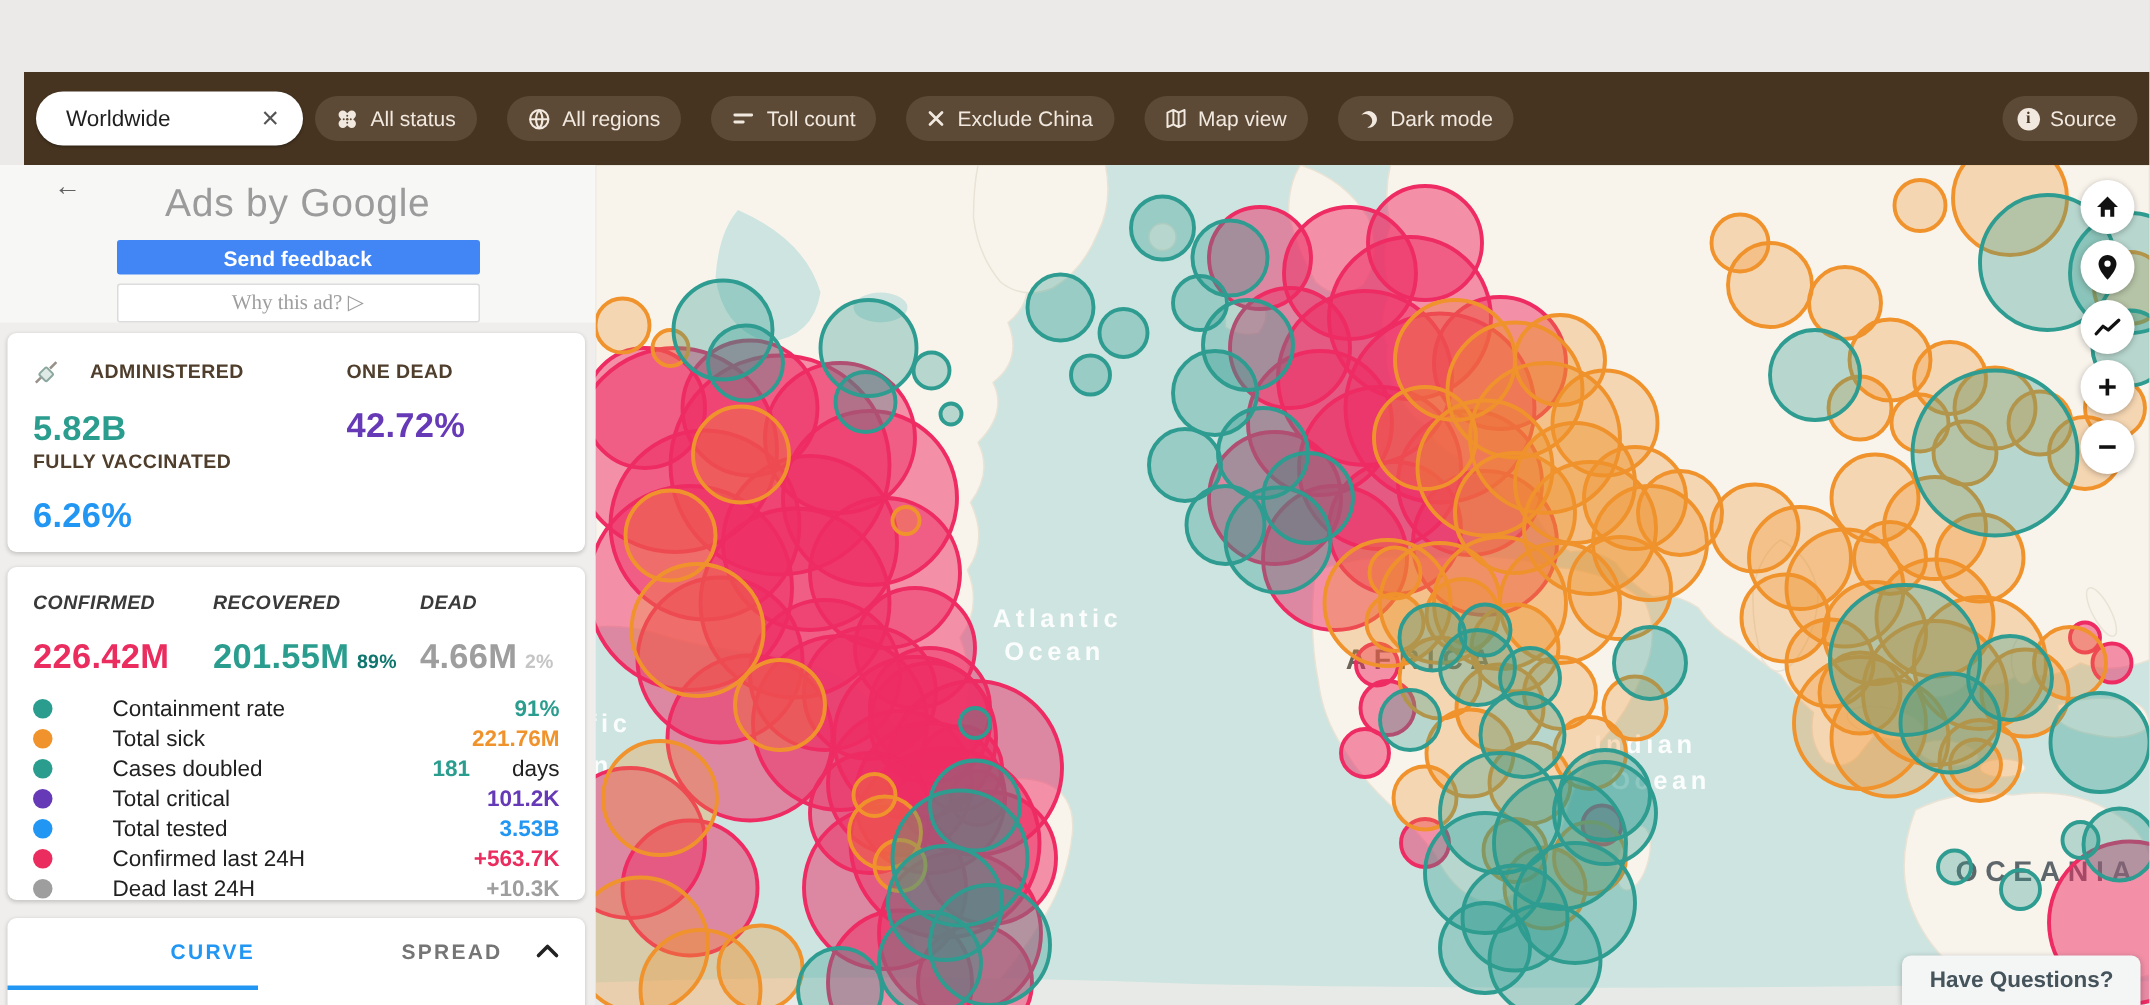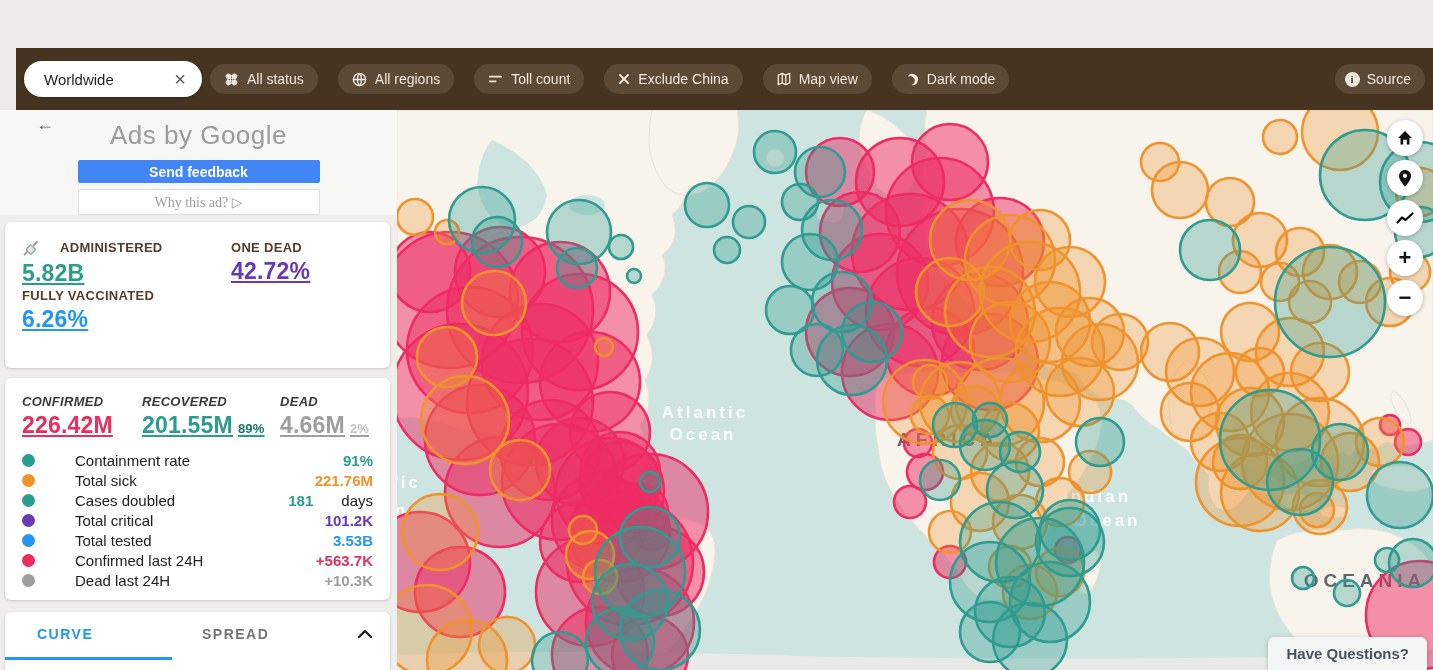--- a/index.html
+++ b/index.html
@@ -28,36 +28,36 @@
   .ad .back { position:absolute; left:36px; top:4px; font-size:18px; color:#616161; cursor:pointer; }
   .ad .ad-title { text-align:center; padding-top:10px; font-size:26px; color:#9b9b9b; letter-spacing:.5px; }
   .ad .feedback { display:block; margin:9px auto 0; width:242px; height:23px; background:#4285f4; color:#fff; border:none; border-radius:2px; font-size:14px; font-weight:bold; font-family:inherit; cursor:pointer; }
   .ad .why { display:block; margin:6px auto 0; width:242px; height:26px; background:#fff; color:#9e9e9e; border:1px solid #dcdcdc; border-radius:2px; font-size:14px; font-family:Liberation Serif, serif; cursor:pointer; }
 
   .card { position:absolute; left:5px; width:385px; background:#fff; border-radius:6px; box-shadow:0 1px 3px rgba(0,0,0,.18); }
   .card-vax { top:112px; height:146px; padding:18px 17px; }
   .vax-grid { display:grid; grid-template-columns:209px auto; }
   .lab { font-size:13px; font-weight:bold; letter-spacing:.3px; color:#4f3e2c; display:flex; align-items:flex-start; gap:21px; }
   .lab-dark { color:#3a3a3a;font-style:italic; }
-  .bigval { font-size:23px; font-weight:bold; margin-top:3px; letter-spacing:.2px;text-decoration:underline; }
+  .bigval { font-size:23px; font-weight:bold; margin-top:15px; letter-spacing:.2px; }
   .mt { margin-top:1px; }
 
   .card-stats { top:268px; height:222px; padding:16px 17px 10px; }
   .totals-row { display:flex; }
   .tcol1 { width:120px; } .tcol2 { width:138px; } .tcol3 { flex:1; }
   .pct { font-size:13px; font-weight:bold; margin-left:5px; }
   .stats-list { list-style:none; margin-top:11px; }
   .stats-list li { display:flex; align-items:center; height:20px; font-size:15px; color:#212121;gap:28px; }
   .dot { width:13px; height:13px; border-radius:50%; margin-right:12px; flex:0 0 auto; }
   .rowval { margin-left:auto; font-weight:bold; font-size:15px; }
   .rowsuffix { font-weight:normal; color:#212121; }
 
   .card-tabs { top:502px; height:70px; padding-top:14px; }
   .tabrow { display:flex; align-items:center; }
-  .tab { font-size:14px; font-weight:bold; letter-spacing:1.5px; text-align:left; cursor:pointer;padding-left:32px; }
+  .tab { font-size:14px; font-weight:bold; letter-spacing:1.5px; text-align:right; cursor:pointer; }
   .tab-curve { width:165px; color:#2196f3; }
   .tab-spread { width:165px; color:#757575; }
   .tab-caret { margin-left:22px; cursor:pointer; }
   .underline { position:absolute; left:0; top:45px; width:167px; height:3px; background:#2196f3; }
 
   
   .map { position:absolute; top:110px; left:397px; width:1036px; height:560px; background:#cde4e0; z-index:10; }
   .map svg.world { position:absolute; top:0; left:0; }
   .ocean-label { fill:#ffffff; opacity:.92; font-size:17px; font-weight:bold; letter-spacing:3px; }
   .cont-label { font-size:19px; font-weight:bold; letter-spacing:5px; }

